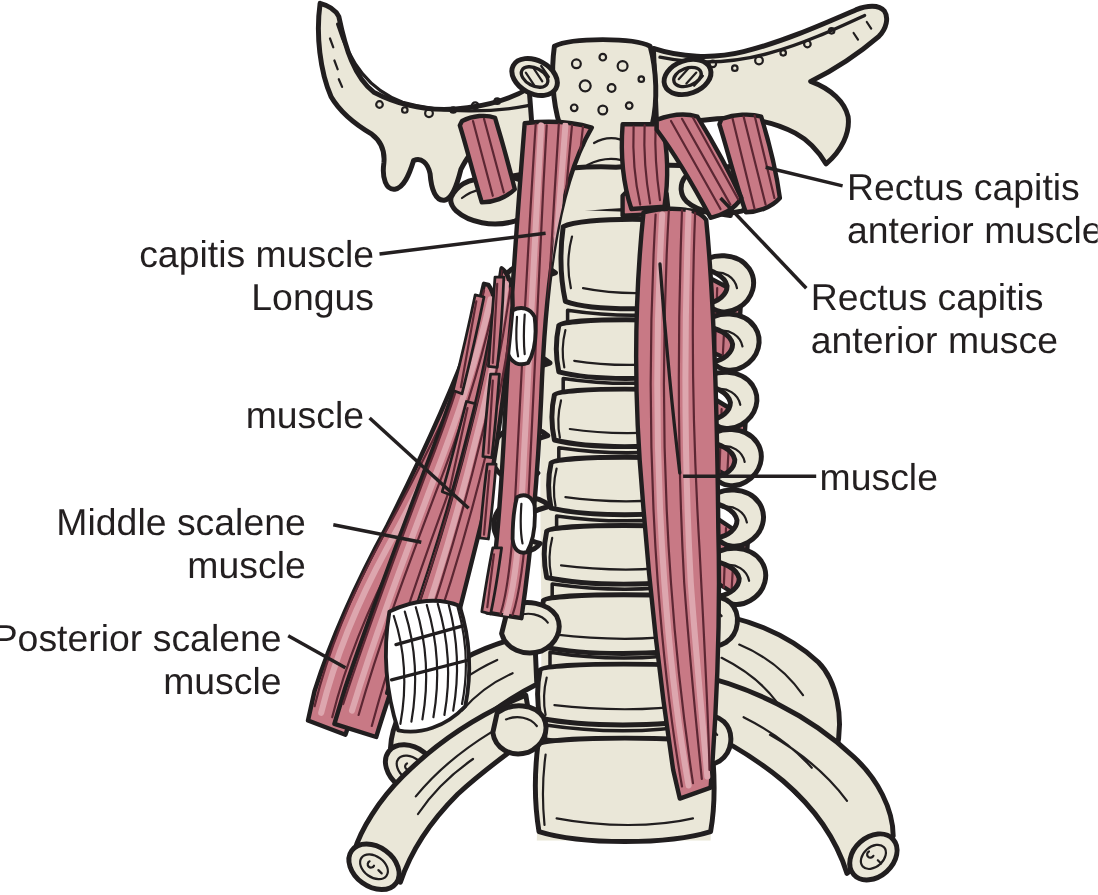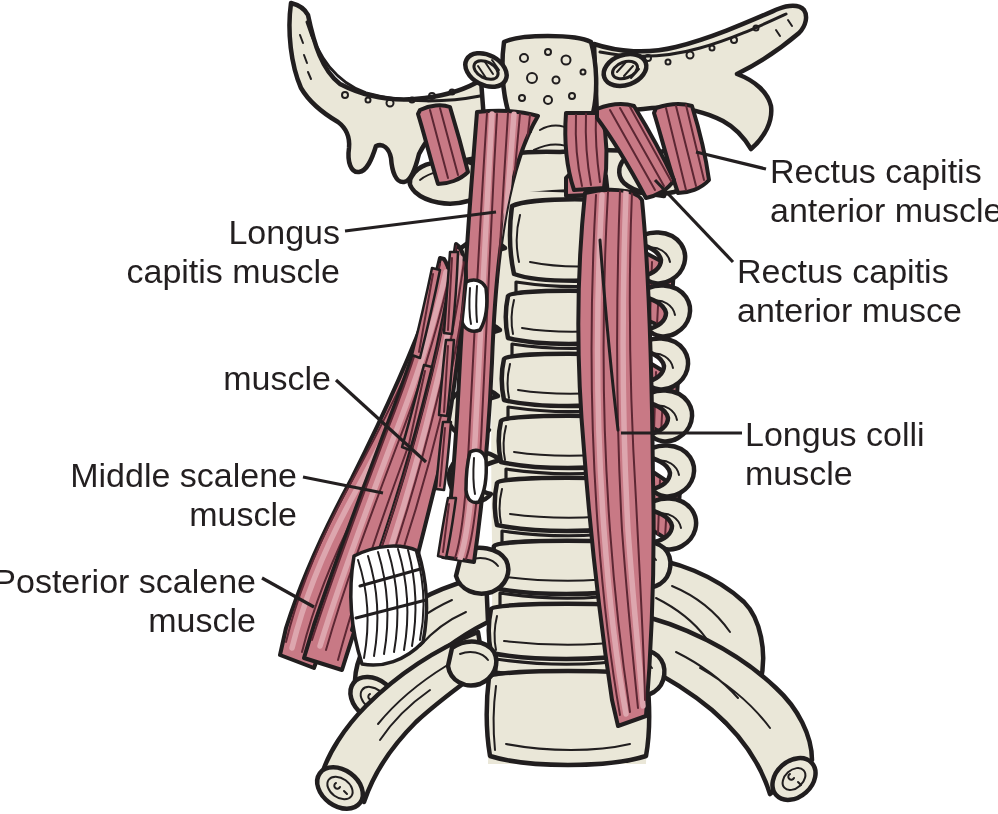--- a/index.html
+++ b/index.html
@@ -375,40 +375,39 @@
         <polyline points="733,262 655,180" class="leader" style="stroke: rgb(35, 31, 32);"></polyline>
         <polyline points="336,380 426,462" class="leader" style="stroke: rgb(35, 31, 32);"></polyline>
         <polyline points="303,477 383,493" class="leader" style="stroke: rgb(35, 31, 32);"></polyline>
         <polyline points="262,578 314,607" class="leader" style="stroke: rgb(35, 31, 32);"></polyline>
         <polyline points="742,433 621,433" class="leader" style="stroke: rgb(35, 31, 32);"></polyline>
       </g>
 </svg>
 
 <div id="labels">
       <div class="label right" style="top: 213px; right: 658px;">
+        <div>capitis muscle</div>
         <div>Longus</div>
-        <div>capitis muscle</div>
       </div>
       <div class="label left" style="top: 152px; left: 770px;">
         <div>Rectus capitis</div>
         <div>anterior muscle</div>
       </div>
       <div class="label left" style="top: 252px; left: 737px;">
         <div>Rectus capitis</div>
         <div>anterior musce</div>
       </div>
       <div class="label right" style="top: 359px; right: 667px;">
         <div>muscle</div>
       </div>
-      <div class="label right" style="top: 456px; right: 701px;">
+      <div class="label right" style="top: 456px; right: 720px;">
         <div>Middle scalene</div>
         <div>muscle</div>
       </div>
       <div class="label right" style="top: 562px; right: 742px; margin-left: 20px;">
         <div>Posterior scalene</div>
         <div>muscle</div>
       </div>
       <div class="label left" style="top: 415px; left: 745px;">
-        <div>Longus colli</div>
         <div>muscle</div>
       </div>
     </div>
 </div>
 
 </body></html>

